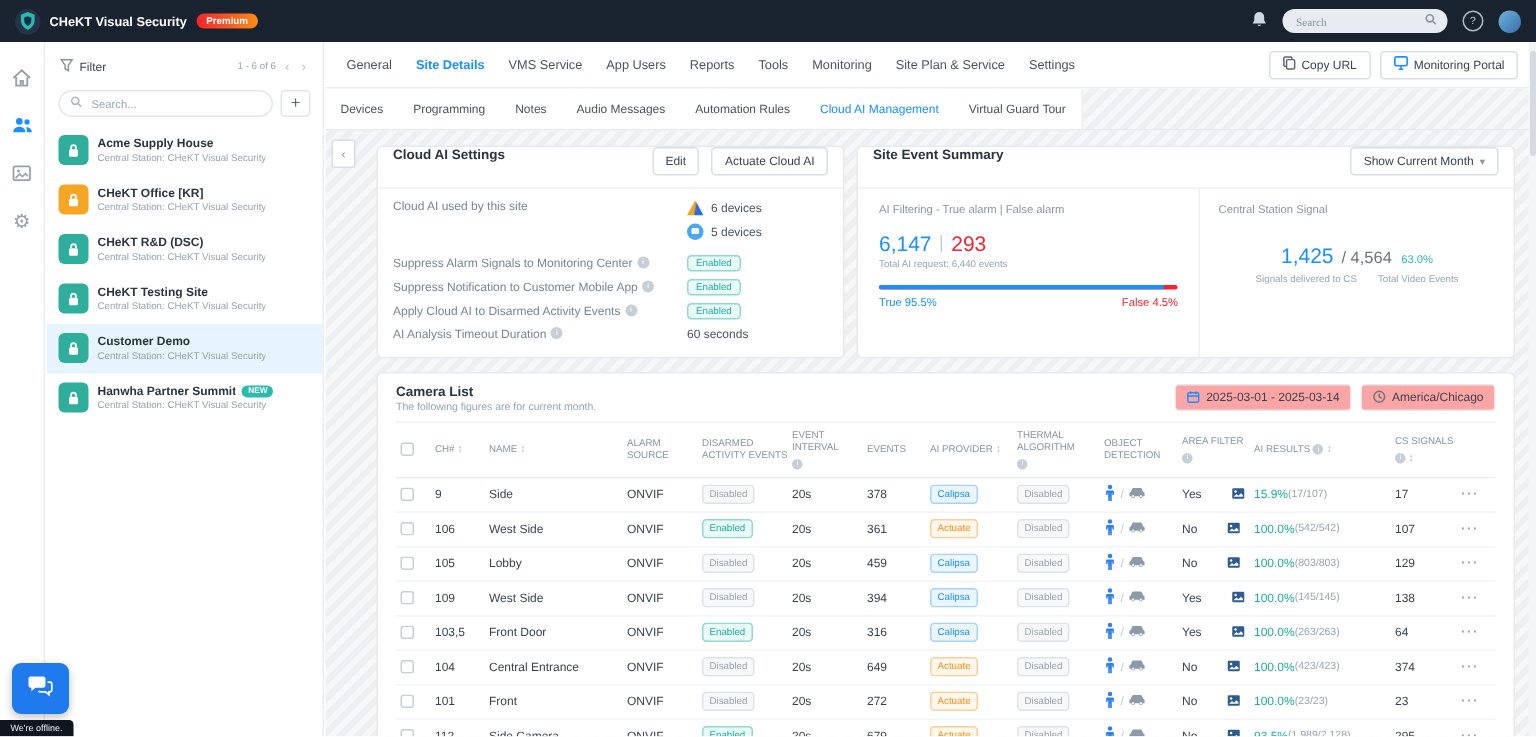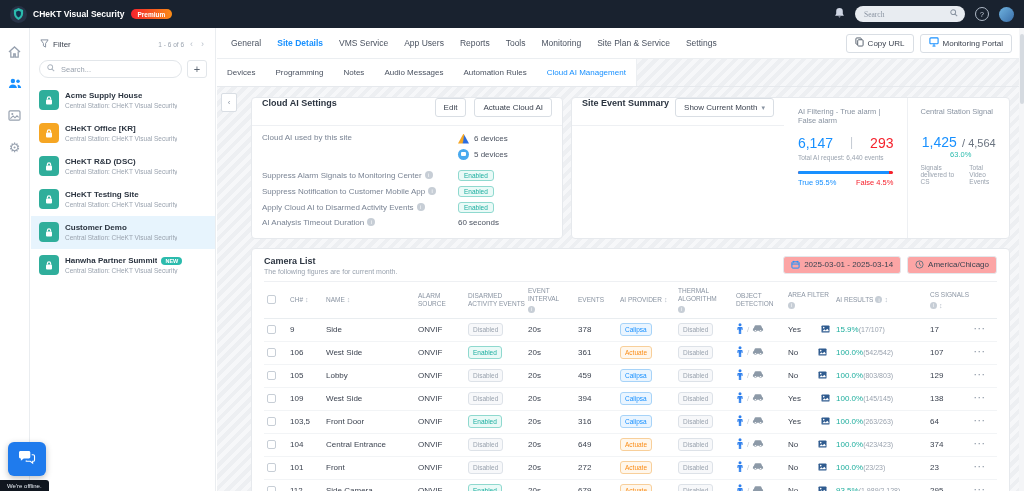--- a/index.html
+++ b/index.html
@@ -88,27 +88,27 @@
   .dev-icon.dev-ai-triangle{clip-path:polygon(50% 0,100% 100%,0 100%);background:linear-gradient(100deg,#f6a623 45%,#2b6de0 55%);height:10px;margin-top:1px}
   .dev-icon.dev-camera{border-radius:50%;background:#49a9ee}
   .dev-icon.dev-camera::after{content:"";position:absolute;left:2.5px;top:3.5px;width:5px;height:3.5px;background:#fff;border-radius:1px}
 
   .inf{width:8px;height:8px;border-radius:50%;background:#c7ced6;color:#fff;font-size:5.5px;display:inline-flex;align-items:center;justify-content:center;flex:none}
   .inf::after{content:"i"}
   .sort{color:#b7bfc9;font-size:7px;line-height:1}
   .sort::after{content:"\2195"}
 
   
-  .summary-panel{flex:1;height:142px;display:flex;flex-direction:row}
+  .summary-panel{flex:1;height:142px;display:flex;flex-direction:column}
   .caret::after{content:"\25BE";font-size:7px;color:#8a94a2}
   .es-body{flex:1;display:flex}
   .es-left{flex:1.08;border-right:1px solid #eef0f3;padding:9px 14px 0}
   .es-right{flex:1;padding:9px 12px 0}
   .es-cap{font-size:7.5px;color:#8a94a2}
-  .es-counts{margin-top:10px;display:flex;align-items:flex-start;gap:17px}
+  .es-counts{margin-top:10px;display:flex;align-items:flex-start;gap:5px}
   .cnt-true{font-size:14px;color:#1890ff}
   .cnt-sep{color:#c3cad2;font-size:12px}
   .cnt-false{font-size:14px;color:#f5222d}
   .es-total{font-size:6.5px;color:#9aa3af;margin-top:3px}
   .bar{height:3px;border-radius:2px;background:#f5222d;margin-top:10px;overflow:hidden}
   .bar-fill{height:100%;background:#1890ff;width:95%}
   .bar-labels{display:flex;justify-content:space-between;margin-top:4px;font-size:7.5px}
   .bl-true{color:#1890ff}
   .bl-false{color:#f5222d}
   .cs-nums{text-align:center;margin-top:18px}
@@ -397,20 +397,21 @@
           <span class="tab2">Programming</span>
 
           <span class="tab2">Notes</span>
 
           <span class="tab2">Audio Messages</span>
 
           <span class="tab2">Automation Rules</span>
 
           <span class="tab2 active">Cloud AI Management</span>
 
+          <span class="tab2">Virtual Guard Tour</span>
         </div>
       <div class="tabs2-filler"></div>
     </div>
 
     <div class="content">
       <span class="collapse-btn"></span>
 
       <div class="panels-row">
 
         <section class="panel cloud-panel">

